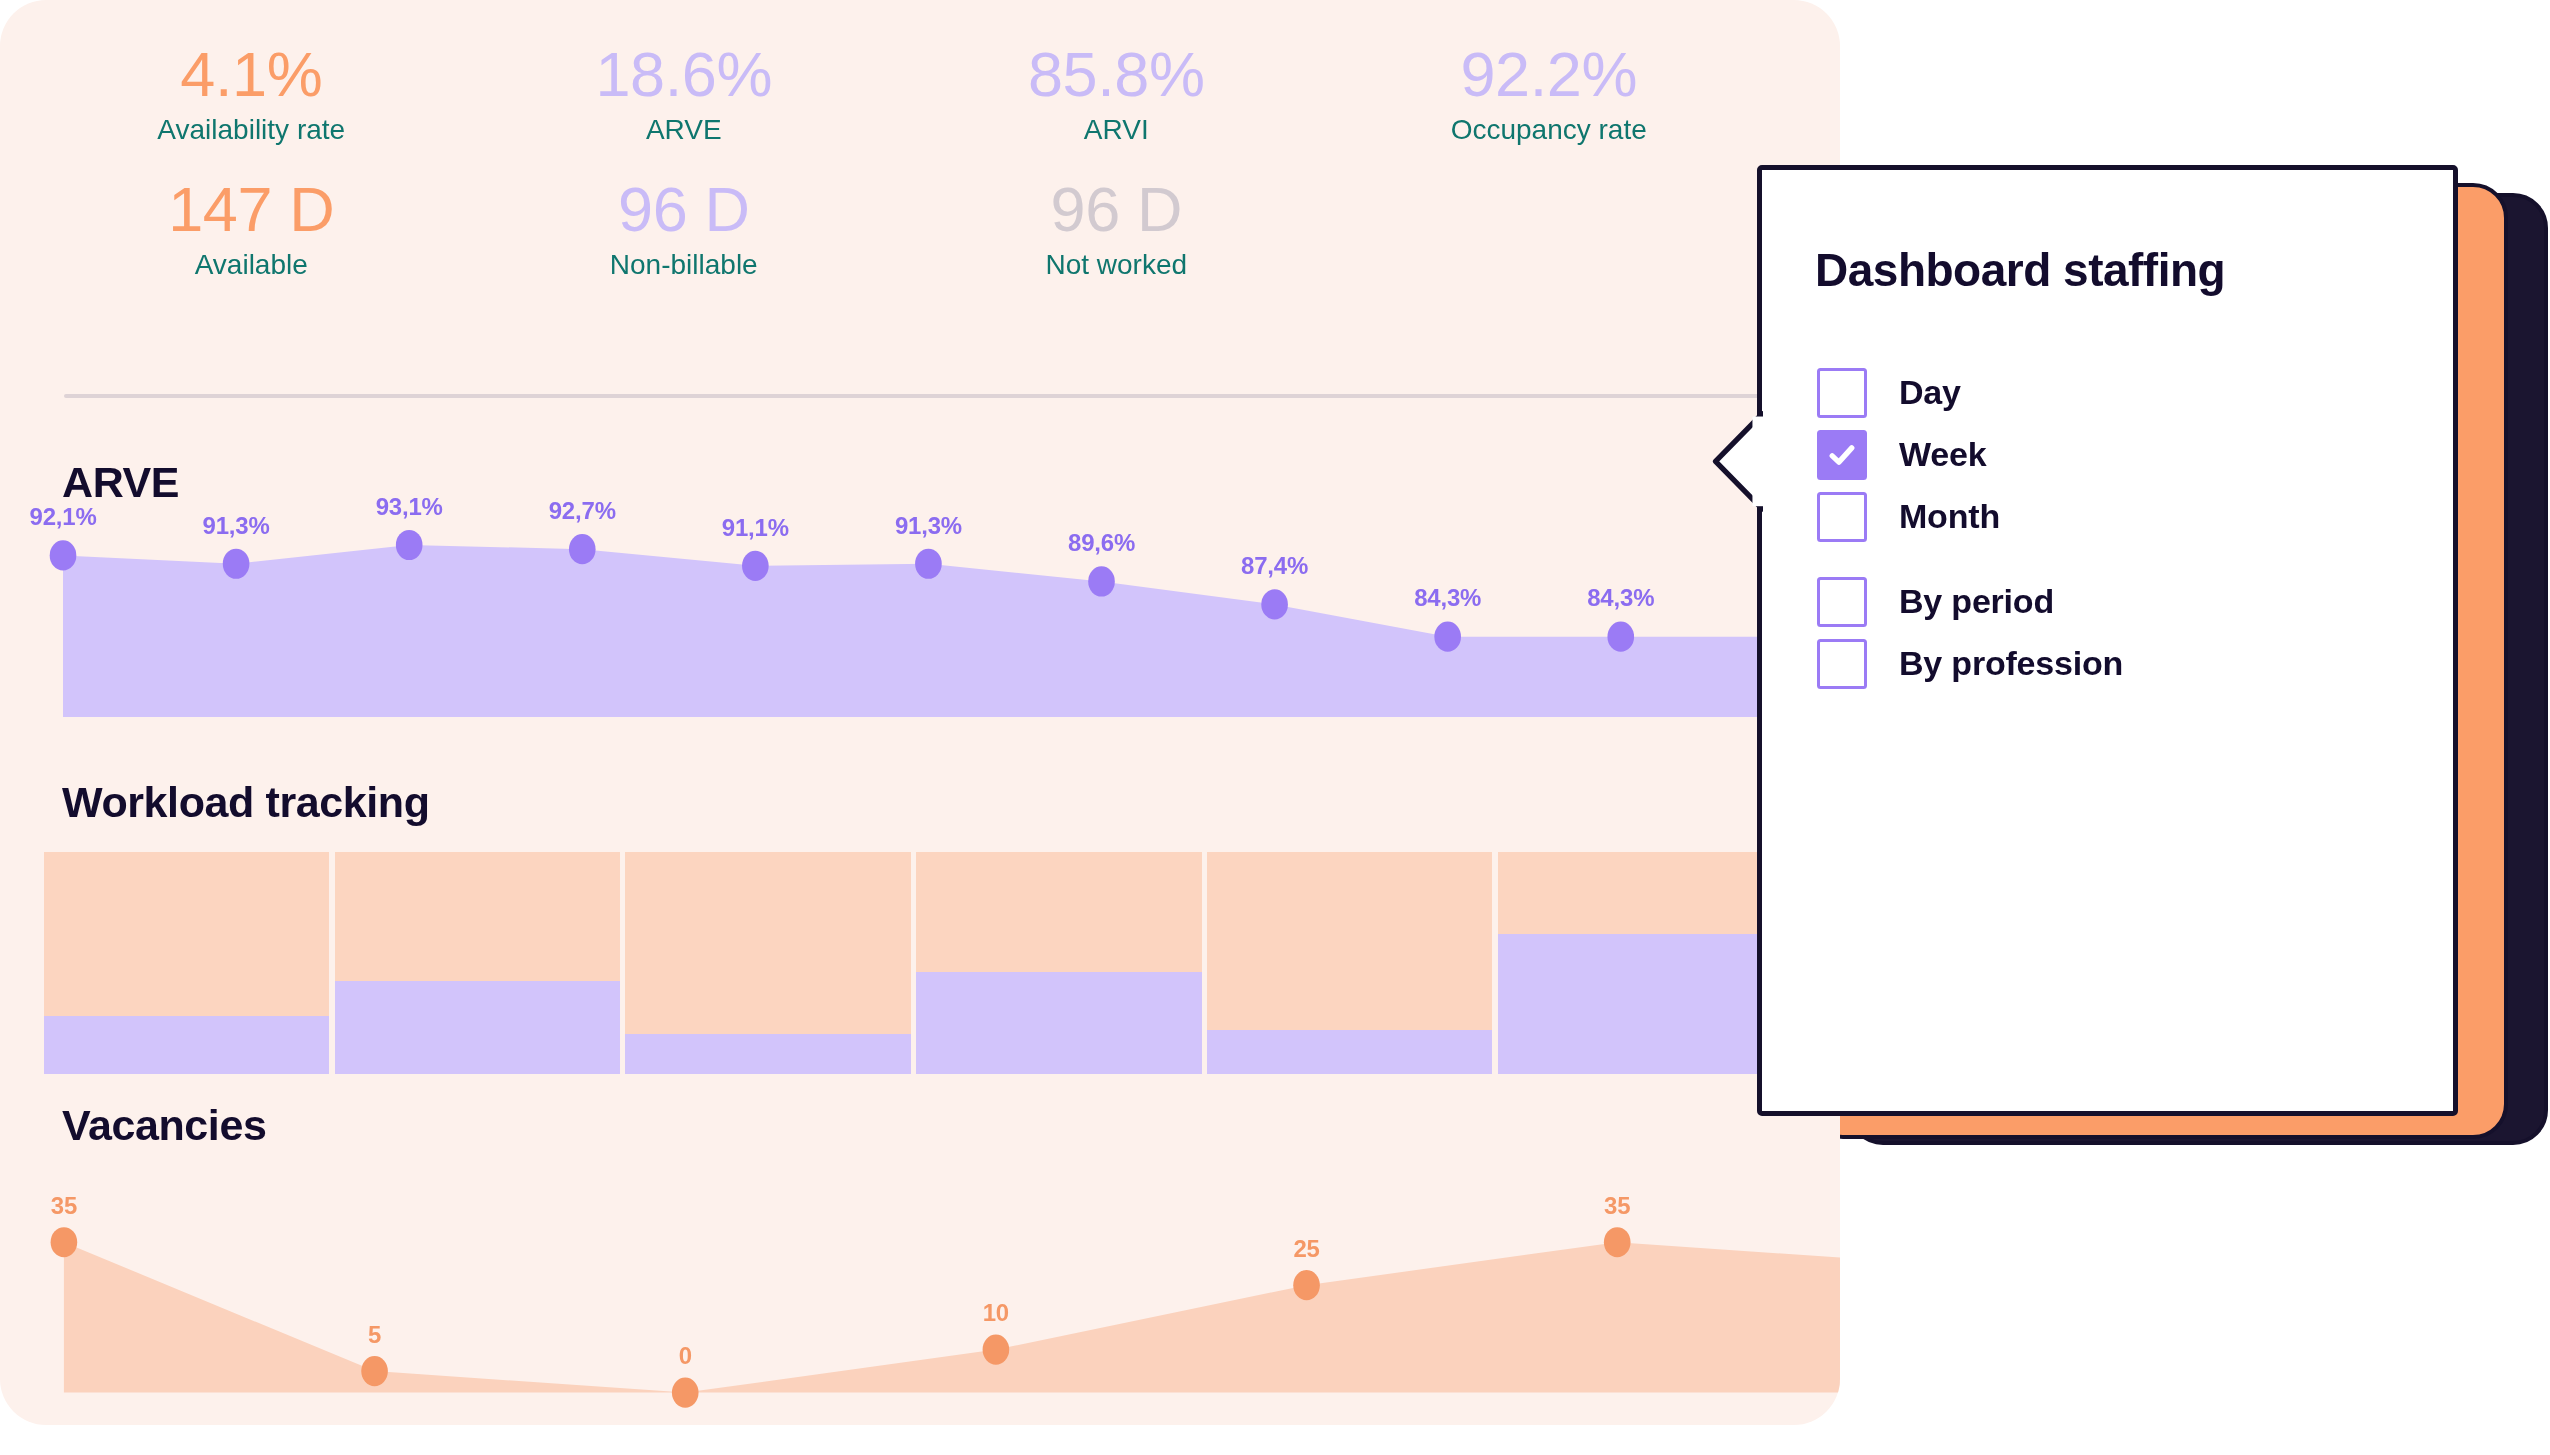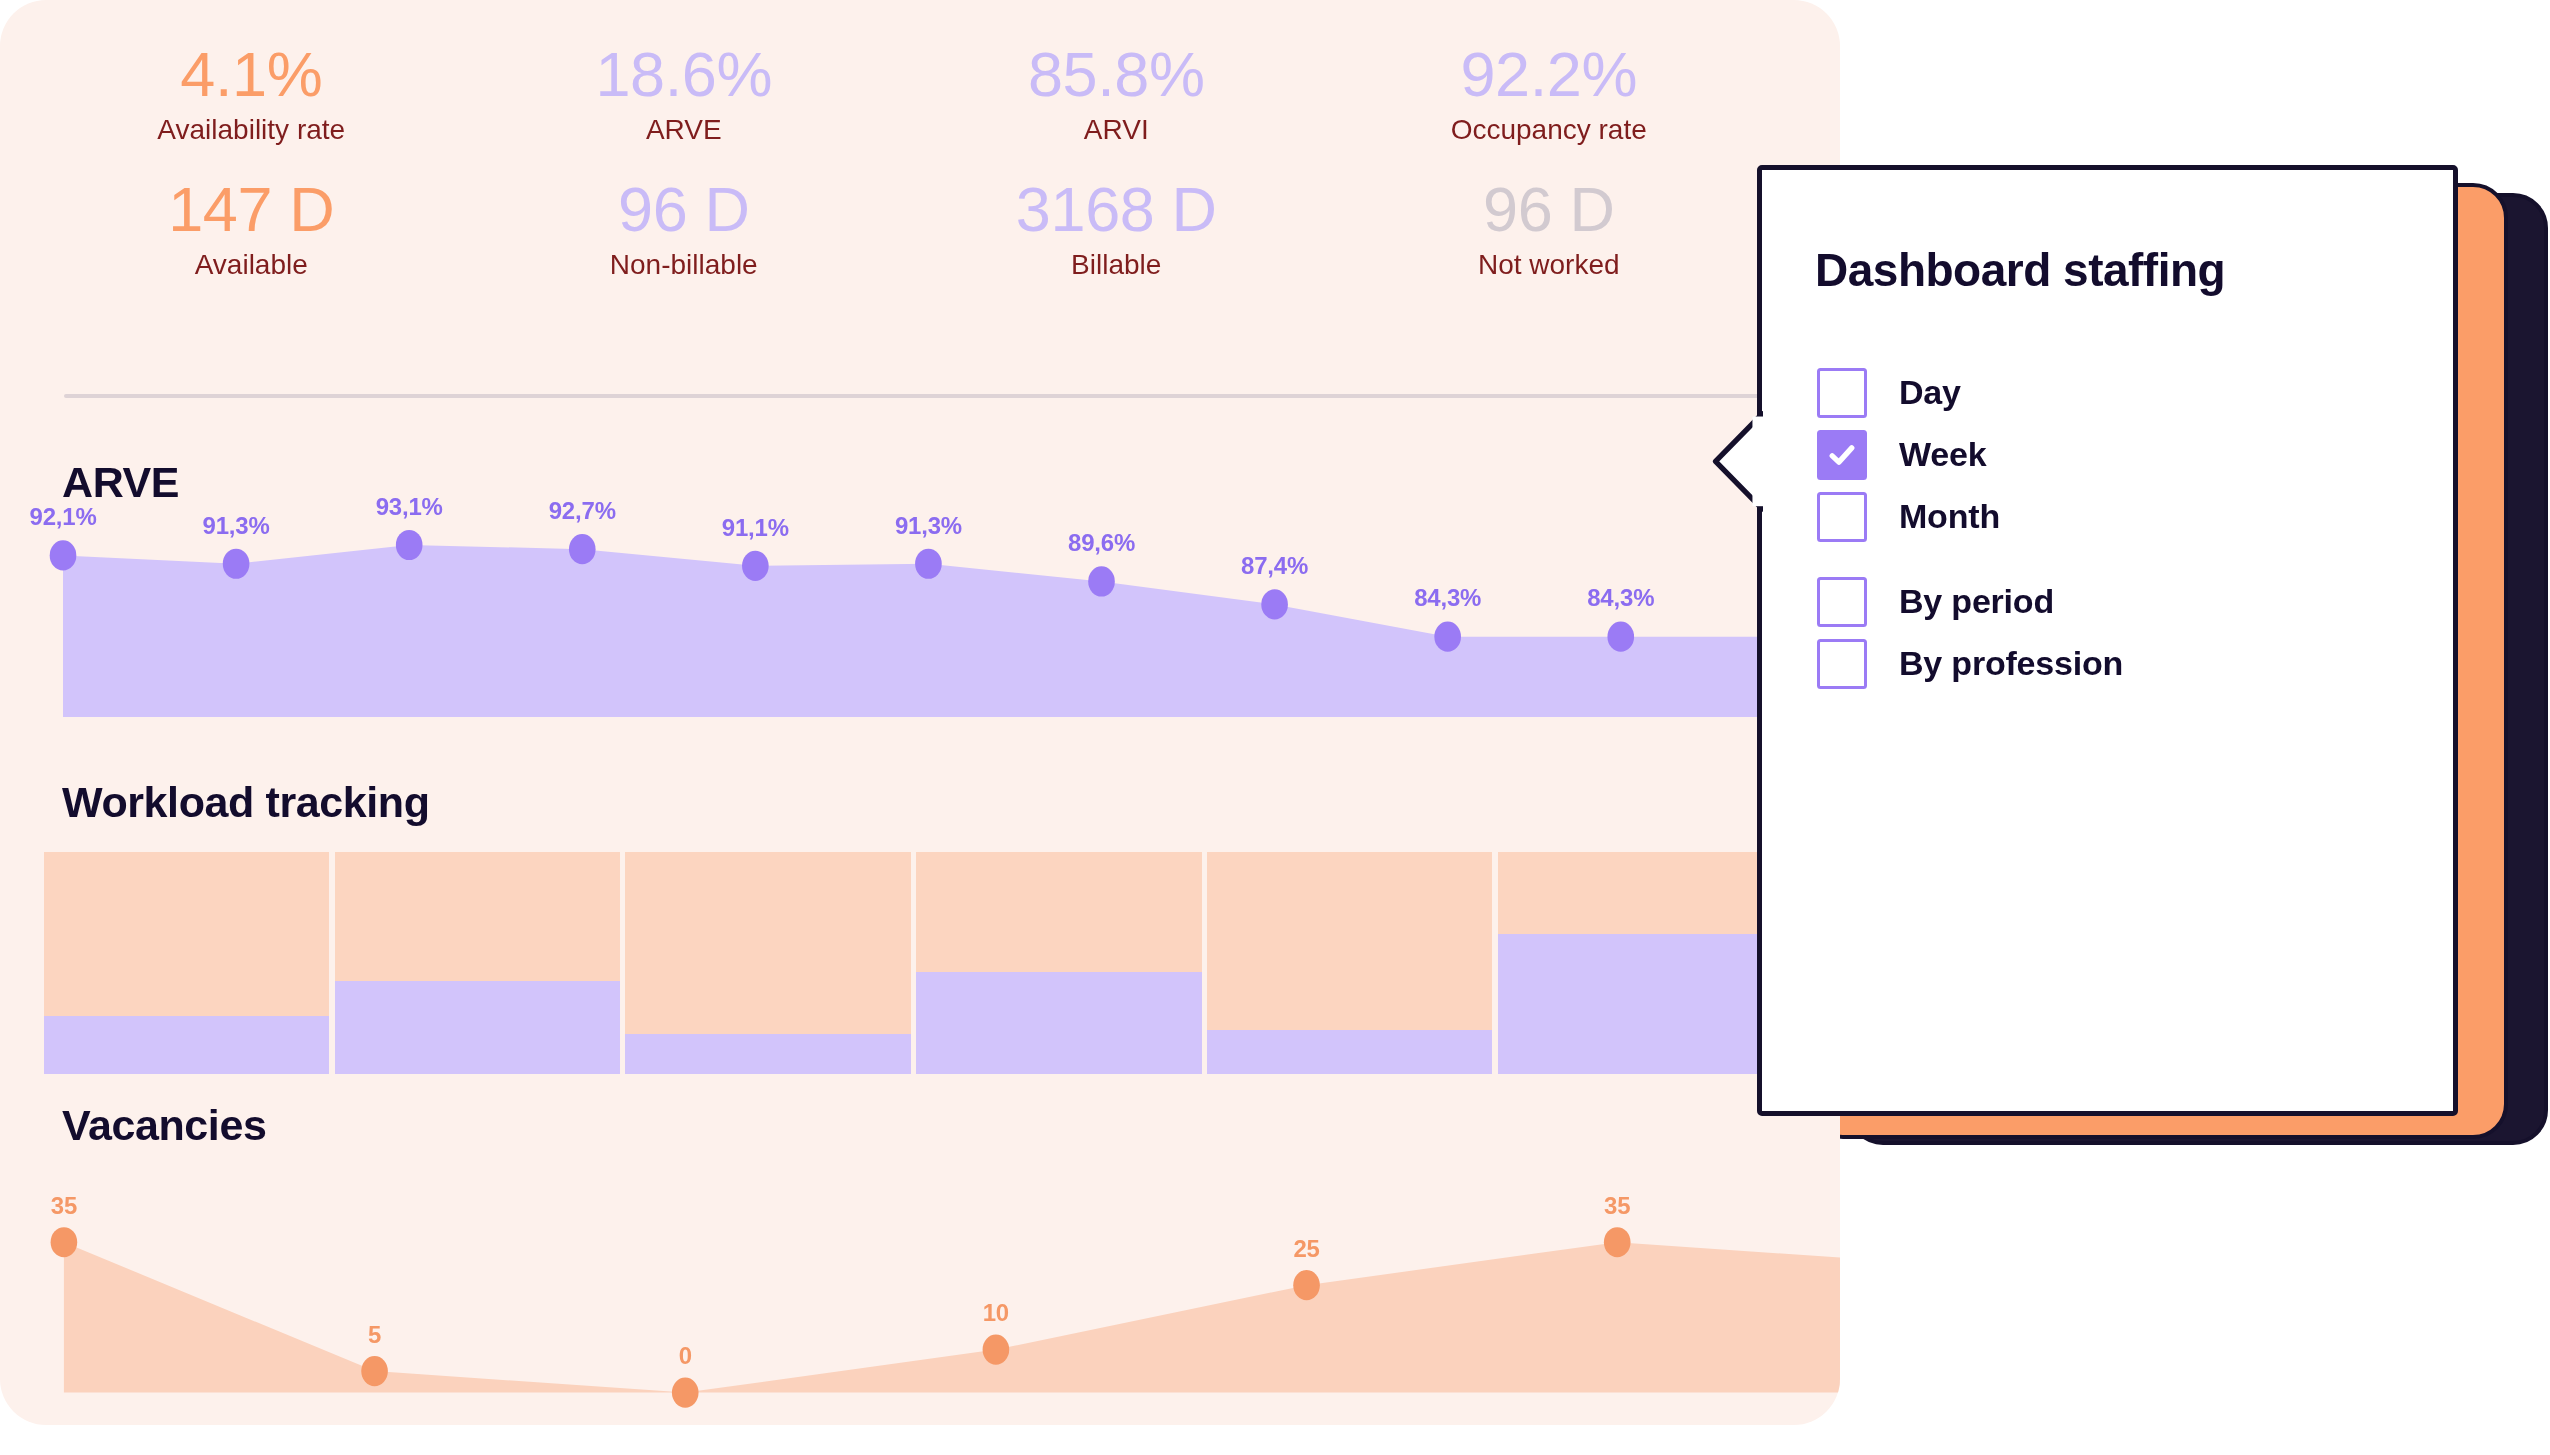--- a/index.html
+++ b/index.html
@@ -19,21 +19,21 @@
   .kpi-grid{
     position:absolute;left:35px;top:41px;width:1730px;
     display:grid;grid-template-columns:repeat(4,1fr);
     row-gap:27px;
   }
   .kpi{text-align:center;}
   .kpi-value{
     font-size:63px;font-weight:400;line-height:1.06;letter-spacing:-0.4px;
   }
   .kpi-label{
-    font-size:28px;color:#7f1d1d;line-height:1.35;margin-top:3.5px;font-weight:400;
+    font-size:28px;color:#0f766e;line-height:1.35;margin-top:3.5px;font-weight:400;
   }
   .v-orange{color:#FB9D68;}
   .v-purple{color:#C9BBF7;}
   .v-gray{color:#D2CAD0;}
 
   .divider{
     position:absolute;left:64px;top:394px;width:1720px;height:4.4px;
     background:#DED3D6;border-radius:2.7px;
   }
 
@@ -133,24 +133,20 @@
         <div class="kpi-value v-purple">92.2%</div>
         <div class="kpi-label">Occupancy rate</div>
       </div>
       <div class="kpi">
         <div class="kpi-value v-orange">147 D</div>
         <div class="kpi-label">Available</div>
       </div>
       <div class="kpi">
         <div class="kpi-value v-purple">96 D</div>
         <div class="kpi-label">Non-billable</div>
-      </div>
-      <div class="kpi">
-        <div class="kpi-value v-purple">3168 D</div>
-        <div class="kpi-label">Billable</div>
       </div>
       <div class="kpi">
         <div class="kpi-value v-gray">96 D</div>
         <div class="kpi-label">Not worked</div>
       </div>
     </div>
 
     <div class="divider"></div>
 
     <div class="sec-title" id="arve-title">ARVE</div>

